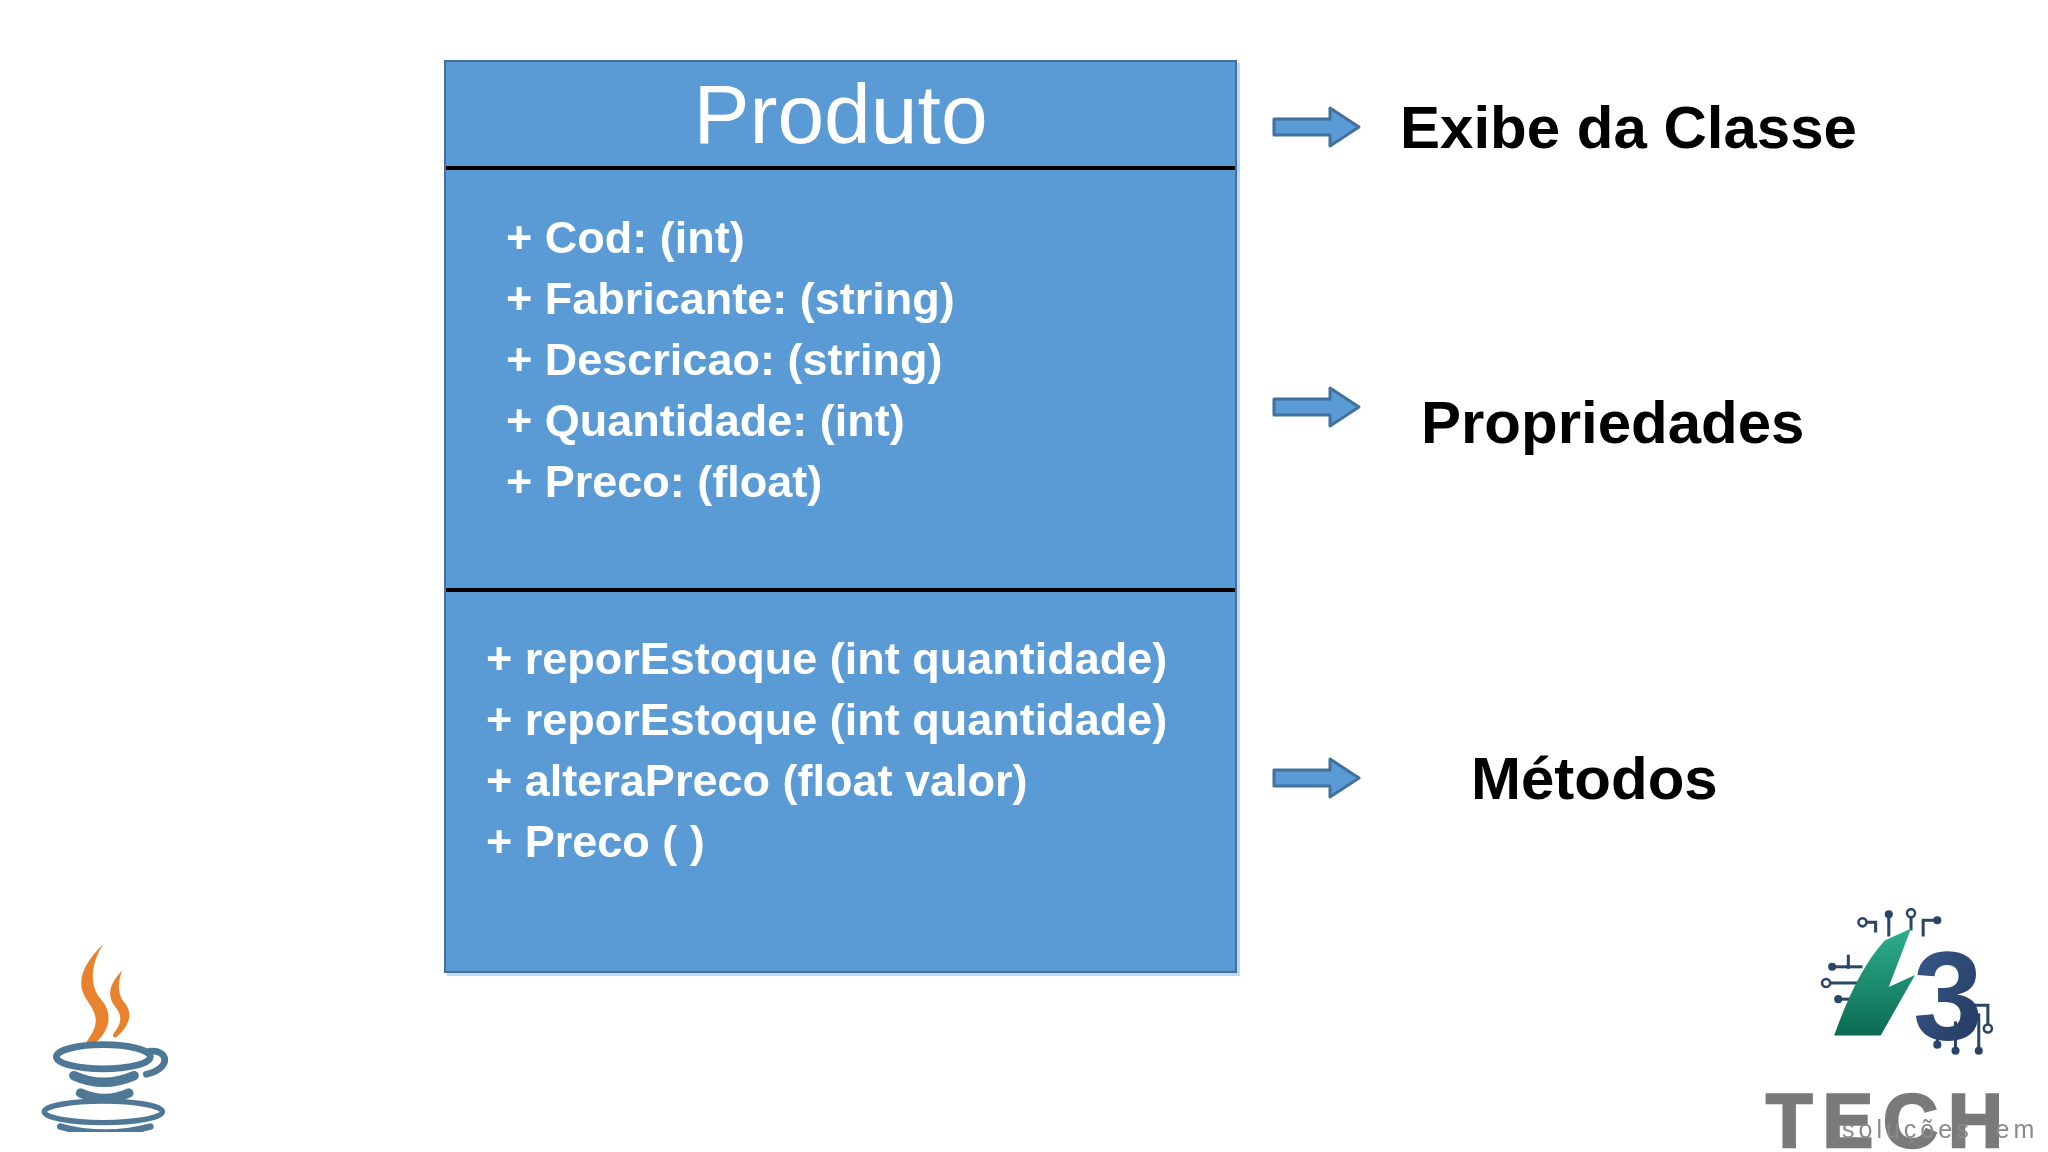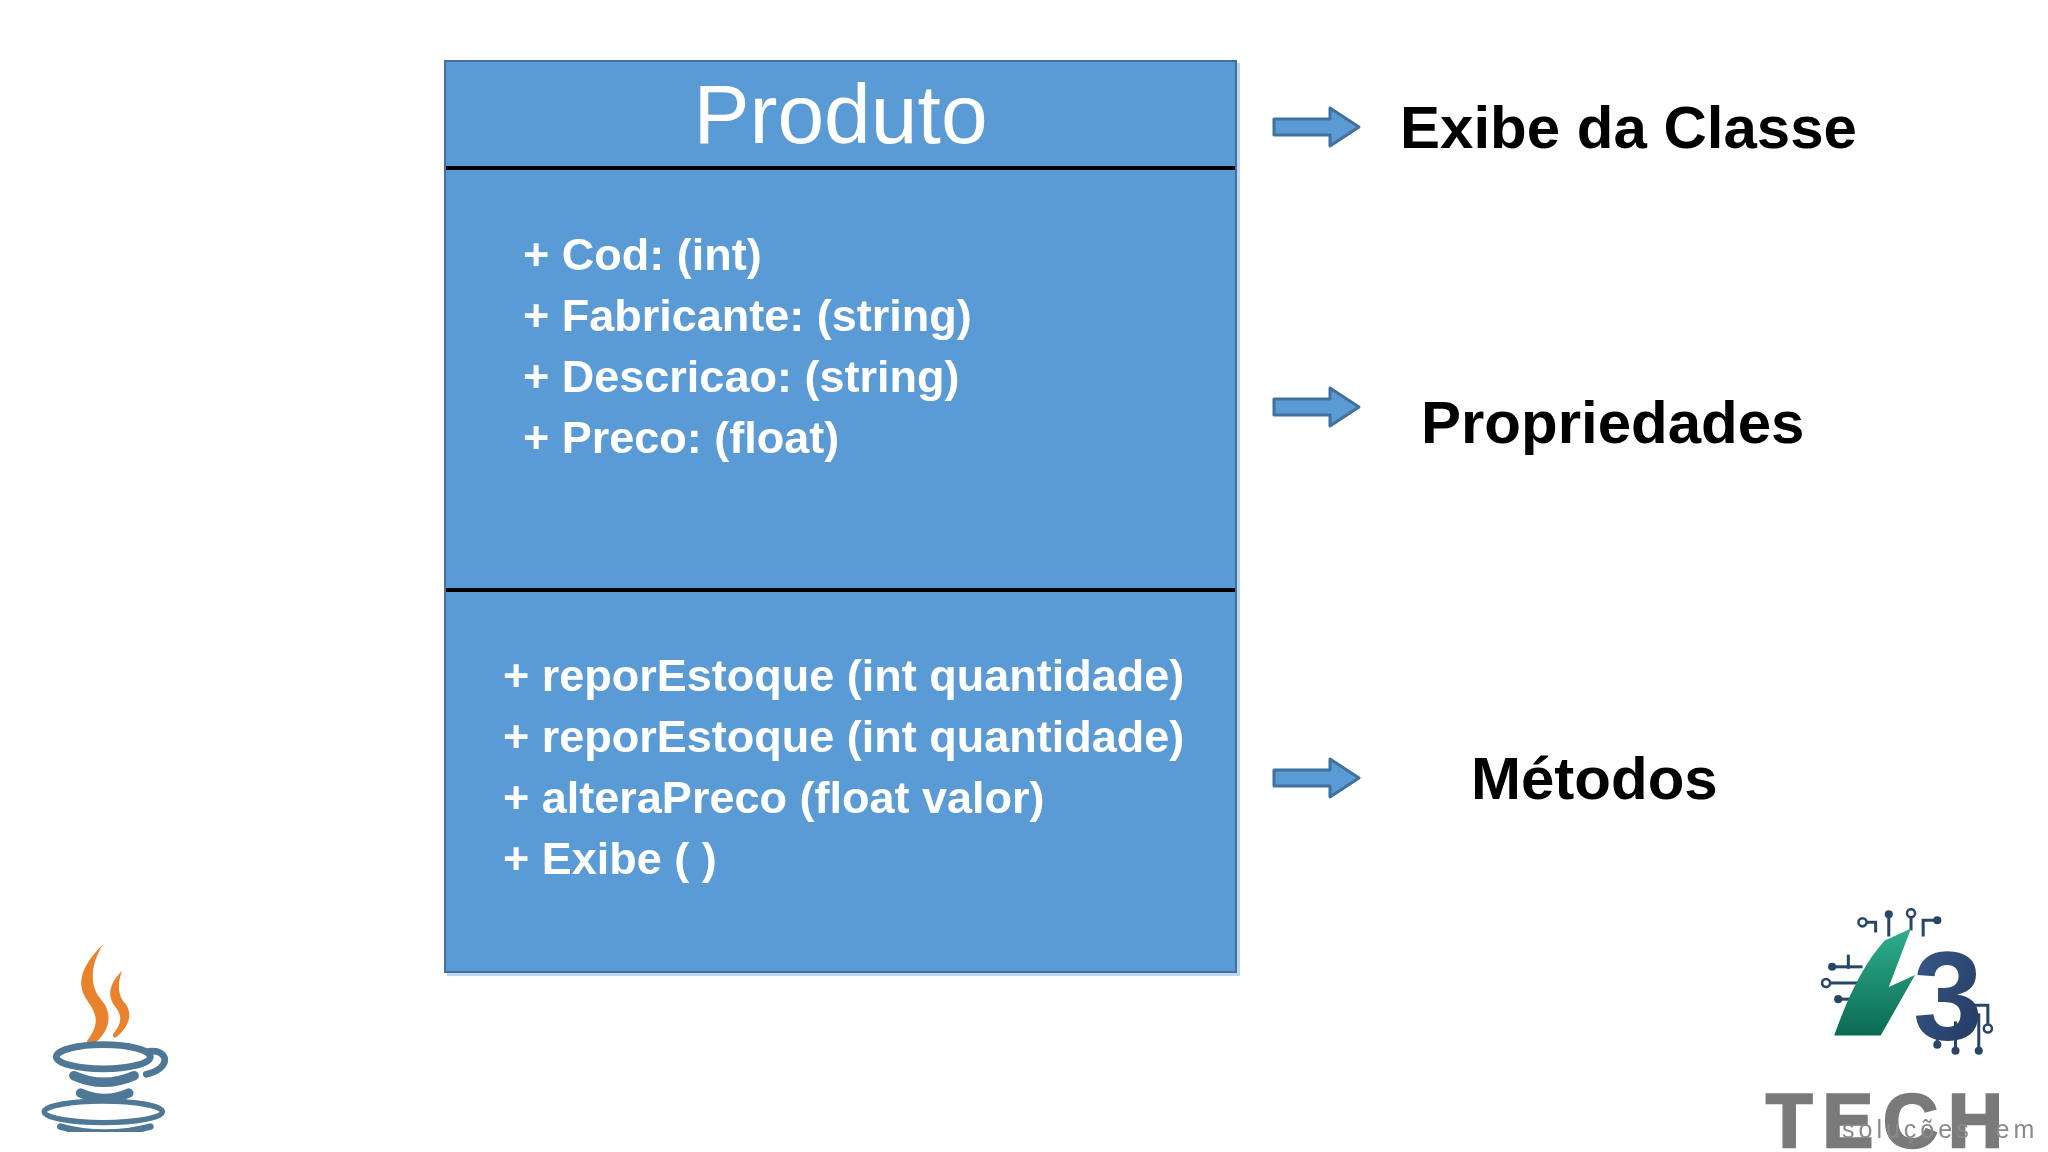--- a/index.html
+++ b/index.html
@@ -25,21 +25,21 @@
   .box-title{
     position:absolute;left:0;top:0;width:100%;height:104px;
     line-height:104px;text-align:center;
     color:#ffffff;font-size:84px;font-weight:400;
     letter-spacing:0;
   }
   .divider{position:absolute;left:0;width:100%;height:4px;background:#000000;}
   .divider.d1{top:104px;}
   .divider.d2{top:526px;}
   ul.member-list{
-    list-style:none;margin:17px;padding:0;
+    list-style:none;margin:0;padding:0;
     position:absolute;
     color:#ffffff;font-weight:700;font-size:45px;line-height:61px;
     white-space:nowrap;
   }
   ul.props{top:145px;left:60px;}
   ul.methods{top:566px;left:40px;}
 
   
   .arrow{position:absolute;width:90px;height:44px;}
   .arrow.a1{left:1272px;top:105px;}
@@ -76,28 +76,29 @@
 
 <div class="stage">
 
   <div class="class-box">
     <div class="box-title">Produto</div>
     <div class="divider d1"></div>
     <ul class="member-list props">
       <li>+ Cod: (int)</li>
       <li>+ Fabricante: (string)</li>
       <li>+ Descricao: (string)</li>
+      <li>+ Quantidade: (int)</li>
       <li>+ Preco: (float)</li>
     </ul>
     <div class="divider d2"></div>
     <ul class="member-list methods">
       <li>+ reporEstoque (int quantidade)</li>
       <li>+ reporEstoque (int quantidade)</li>
       <li>+ alteraPreco (float valor)</li>
-      <li>+ Exibe ( )</li>
+      <li>+ Preco ( )</li>
     </ul>
   </div>
 
   <svg class="arrow a1" viewBox="0 0 90 44">
     <polygon points="2,14 58,14 58,3 87,22 58,41 58,30 2,30" fill="#5b9bd5" stroke="#41719c" stroke-width="3" stroke-linejoin="round"></polygon>
   </svg>
   <svg class="arrow a2" viewBox="0 0 90 44">
     <polygon points="2,14 58,14 58,3 87,22 58,41 58,30 2,30" fill="#5b9bd5" stroke="#41719c" stroke-width="3" stroke-linejoin="round"></polygon>
   </svg>
   <svg class="arrow a3" viewBox="0 0 90 44">

